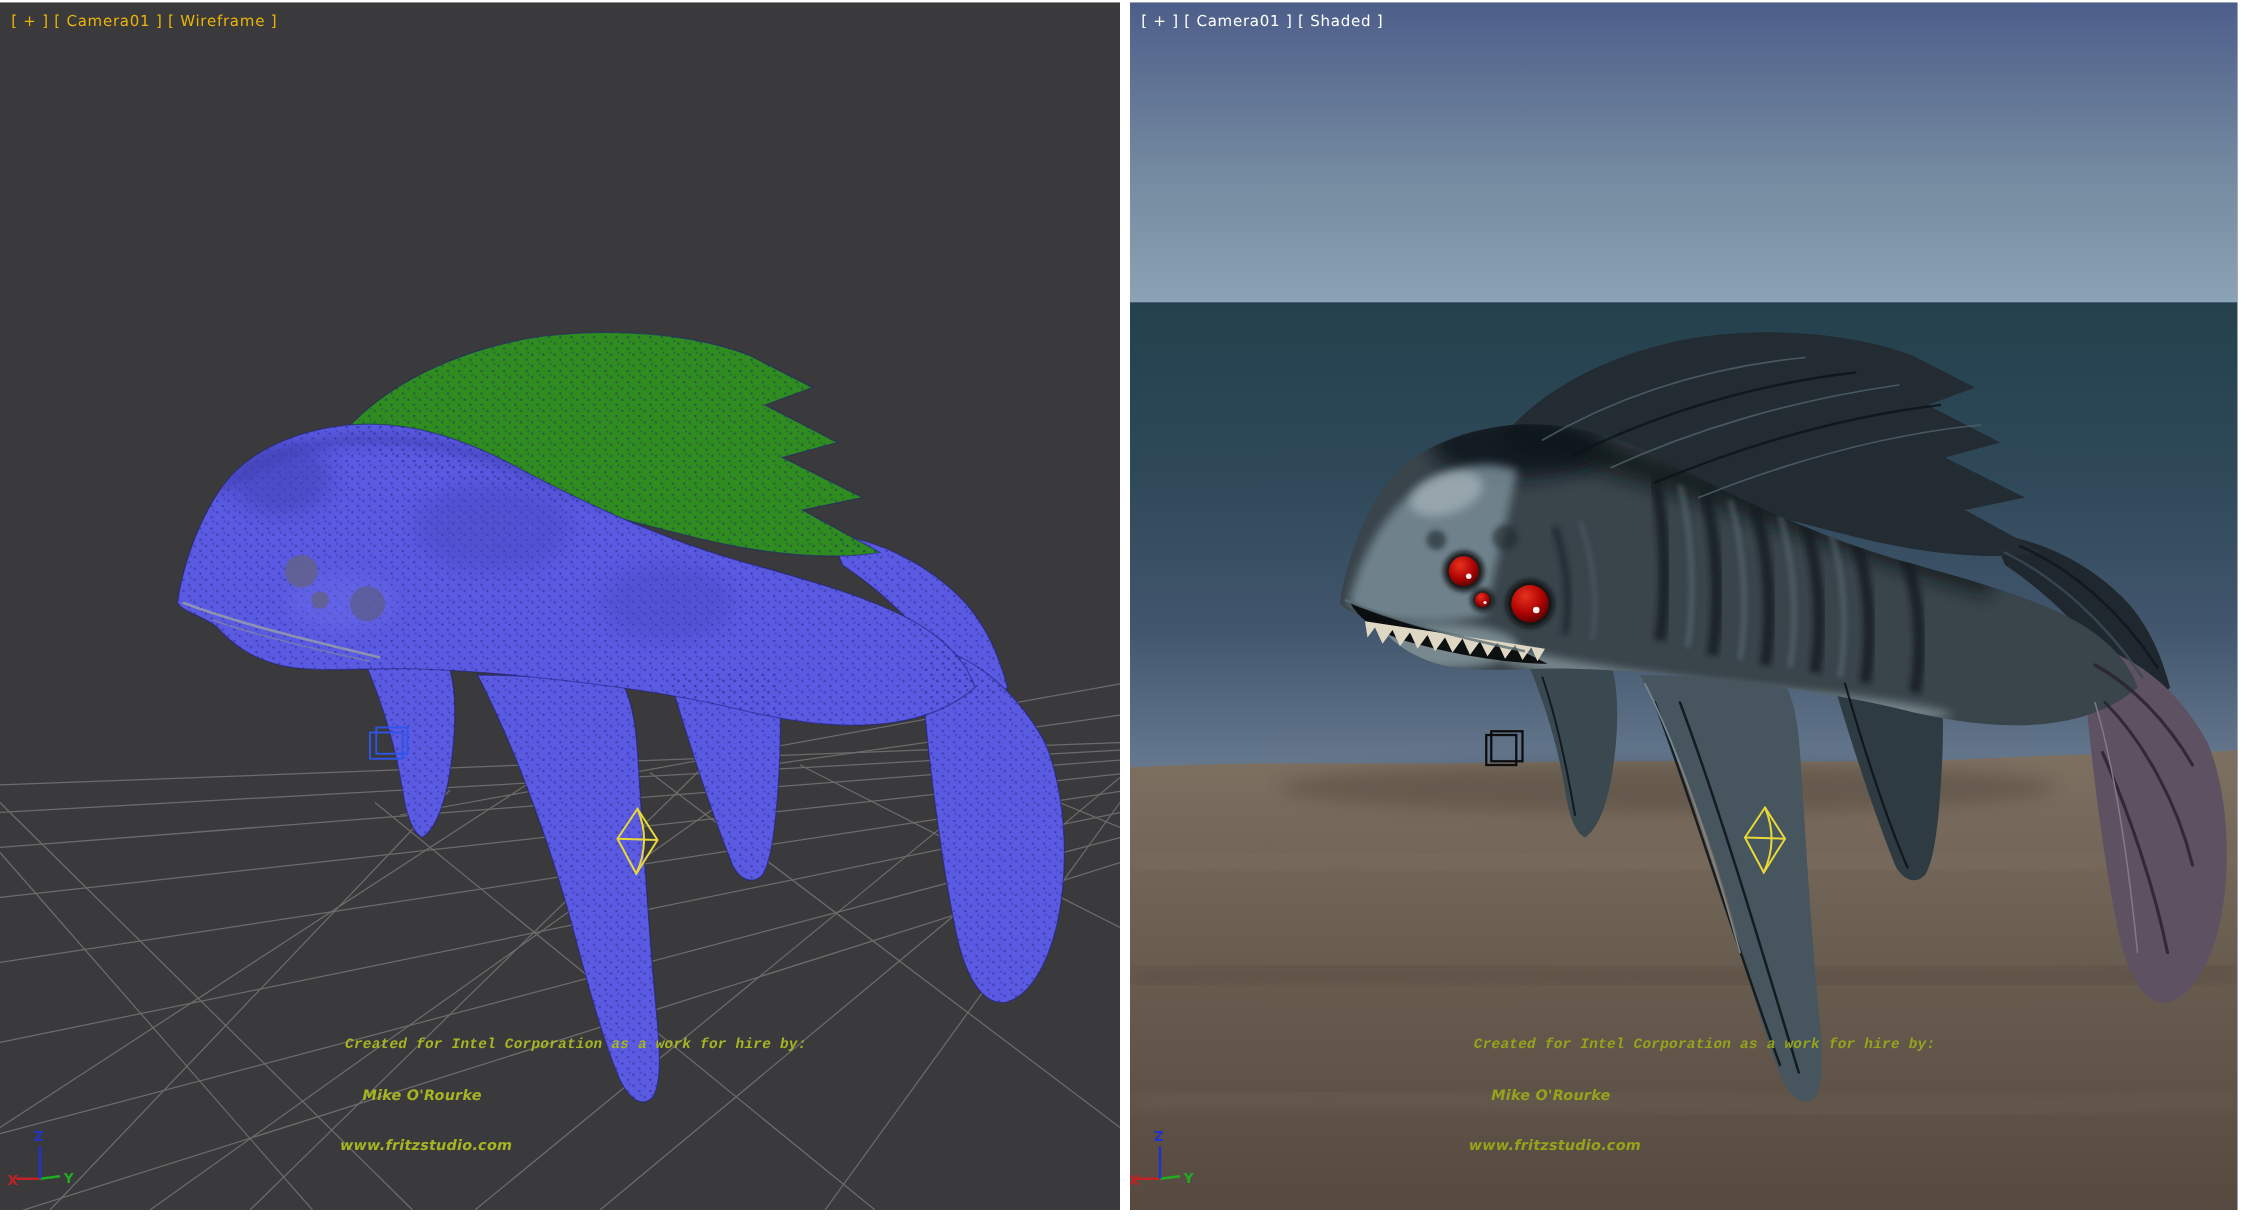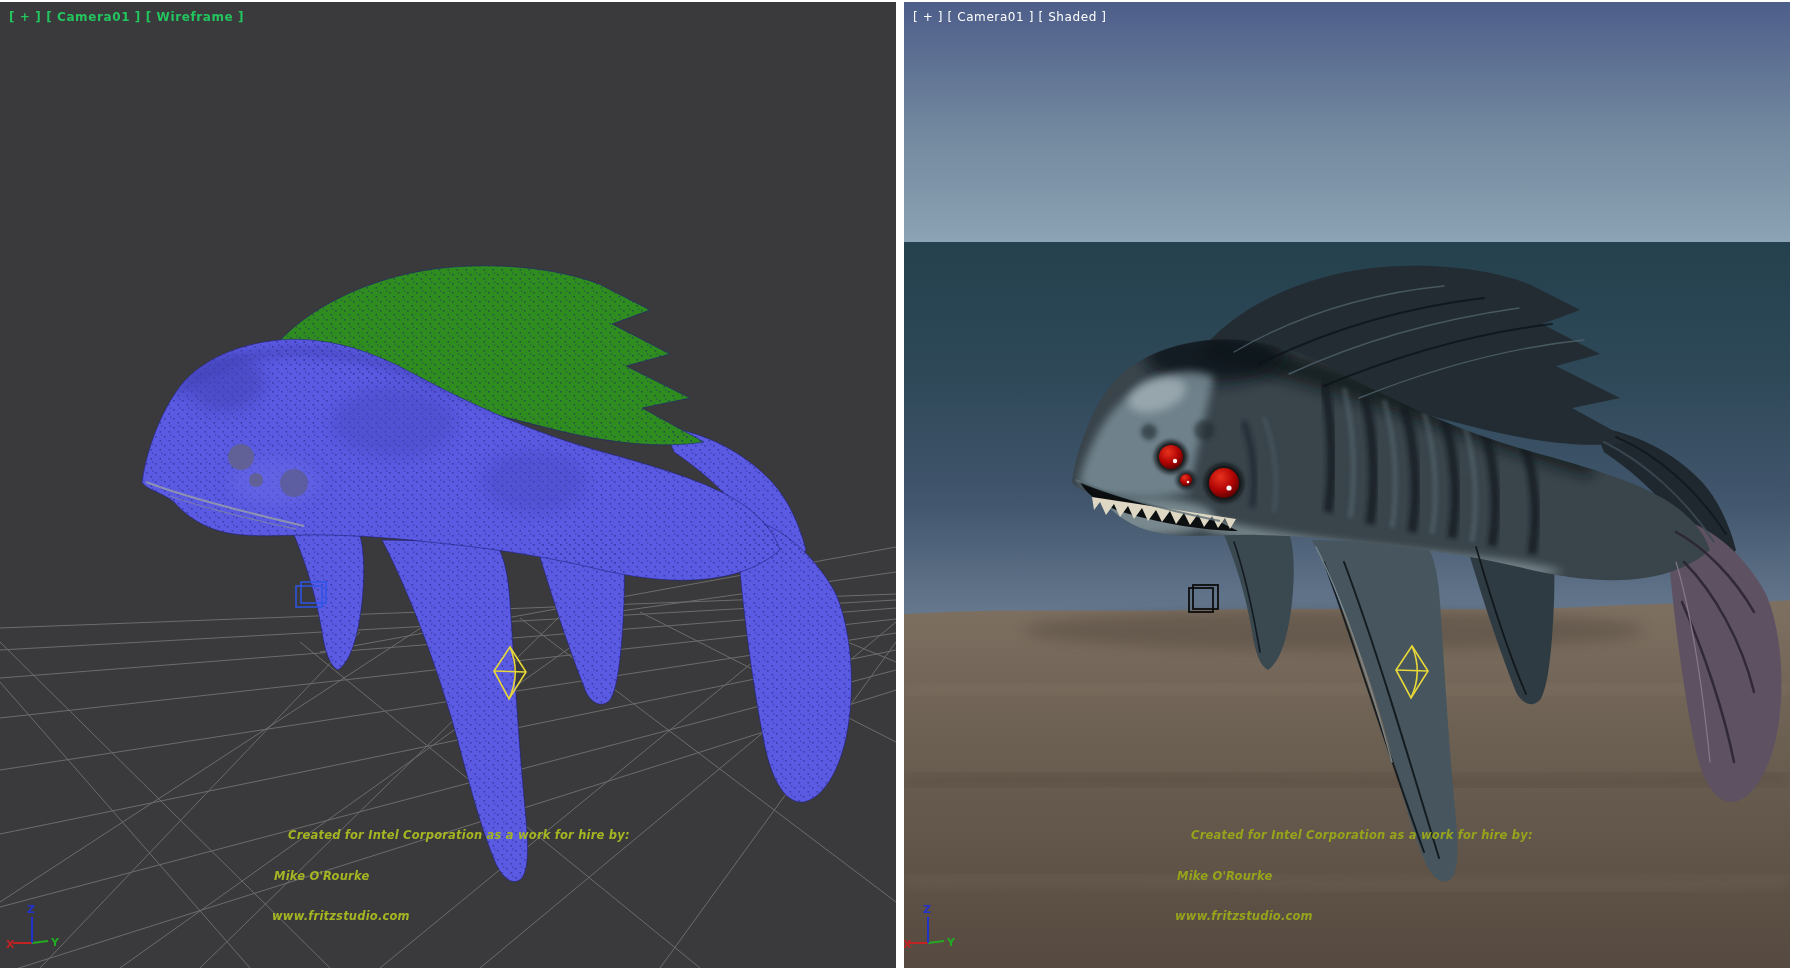--- a/index.html
+++ b/index.html
@@ -9,31 +9,31 @@
   }
   .stage{position:absolute;inset:0;}
   .viewport{position:absolute;top:2px;height:966px;overflow:hidden;}
   .viewport-left{left:0;width:896px;background:#3a3a3c;}
   .viewport-right{left:904px;width:886px;background:#4d5e8a;}
   .viewport svg.scene{position:absolute;inset:0;display:block;}
   .vp-label{
     position:absolute;top:8px;left:9px;font-size:12px;letter-spacing:.6px;
     font-family:"DejaVu Sans",sans-serif;user-select:none;z-index:5;cursor:pointer;
   }
-  .vp-label-wire{color:#22c55e;font-weight:bold;}
+  .vp-label-wire{color:#eab308;}
   .vp-label-shaded{color:#ffffff;}
   .watermark{
     position:absolute;top:800px;z-index:4;pointer-events:none;
     font-family:"DejaVu Sans",sans-serif;font-weight:bold;font-style:italic;
     font-size:11.5px;line-height:13.5px;letter-spacing:.2px;white-space:pre;
   }
   .watermark-left{left:272px;color:#a6b522;}
   .watermark-right{left:271px;color:#96a41c;}
-  .watermark .wm1{margin-left:16px;}
-  .watermark .wm2{margin-left:2px;}
+  .watermark .wm1{margin-left:4px;font-family:Liberation Mono, monospace;}
+  .watermark .wm2{margin-left:18px;}
   .watermark .wm3{margin-left:0;font-style:italic;}
   .watermark div{display:block;}
   
   .fish-wire{
     --c-body:#5a5ae2; --c-dorsal:#2f8c1f; --c-caudal:#5a5ae2; --c-tailup:#5a5ae2;
     --c-finA:#5a5ae2; --c-finB:#5a5ae2; --c-finC:#5a5ae2;
   }
   .fish-stipple{
     --c-body:url(#stipple); --c-dorsal:url(#stipple); --c-caudal:url(#stipple);
     --c-tailup:url(#stipple); --c-finA:url(#stipple); --c-finB:url(#stipple);

